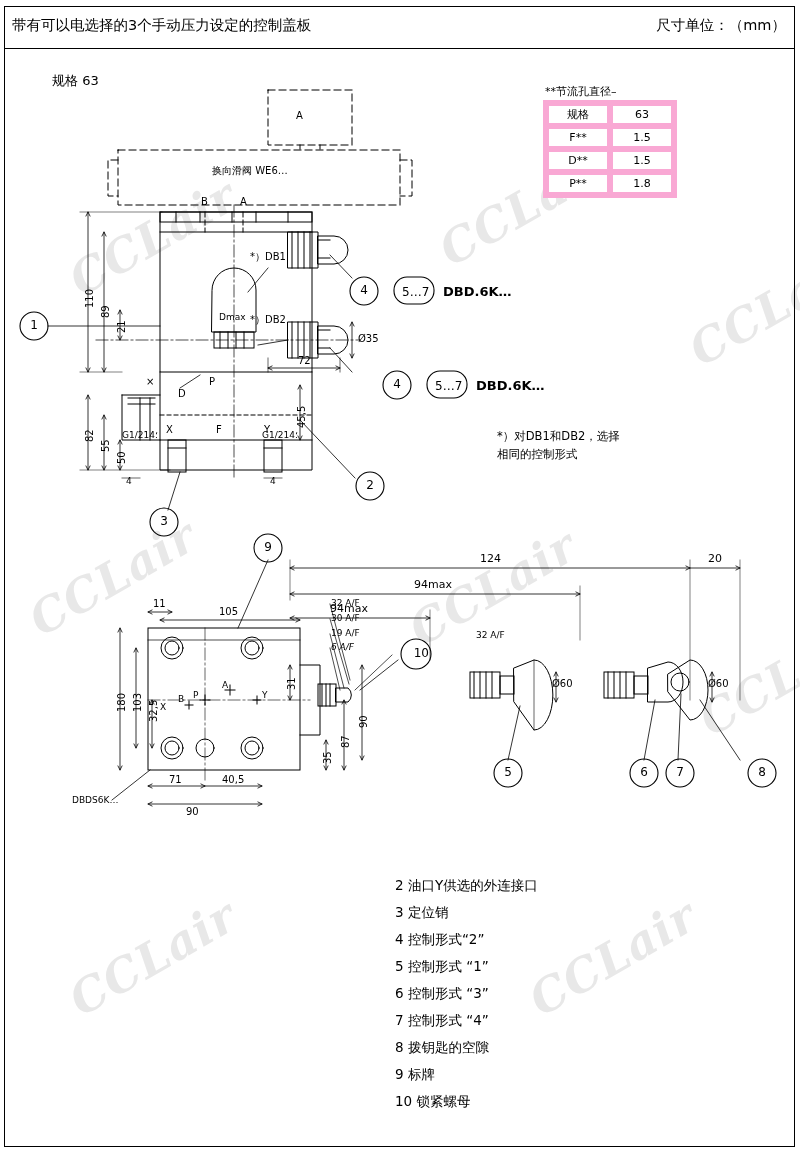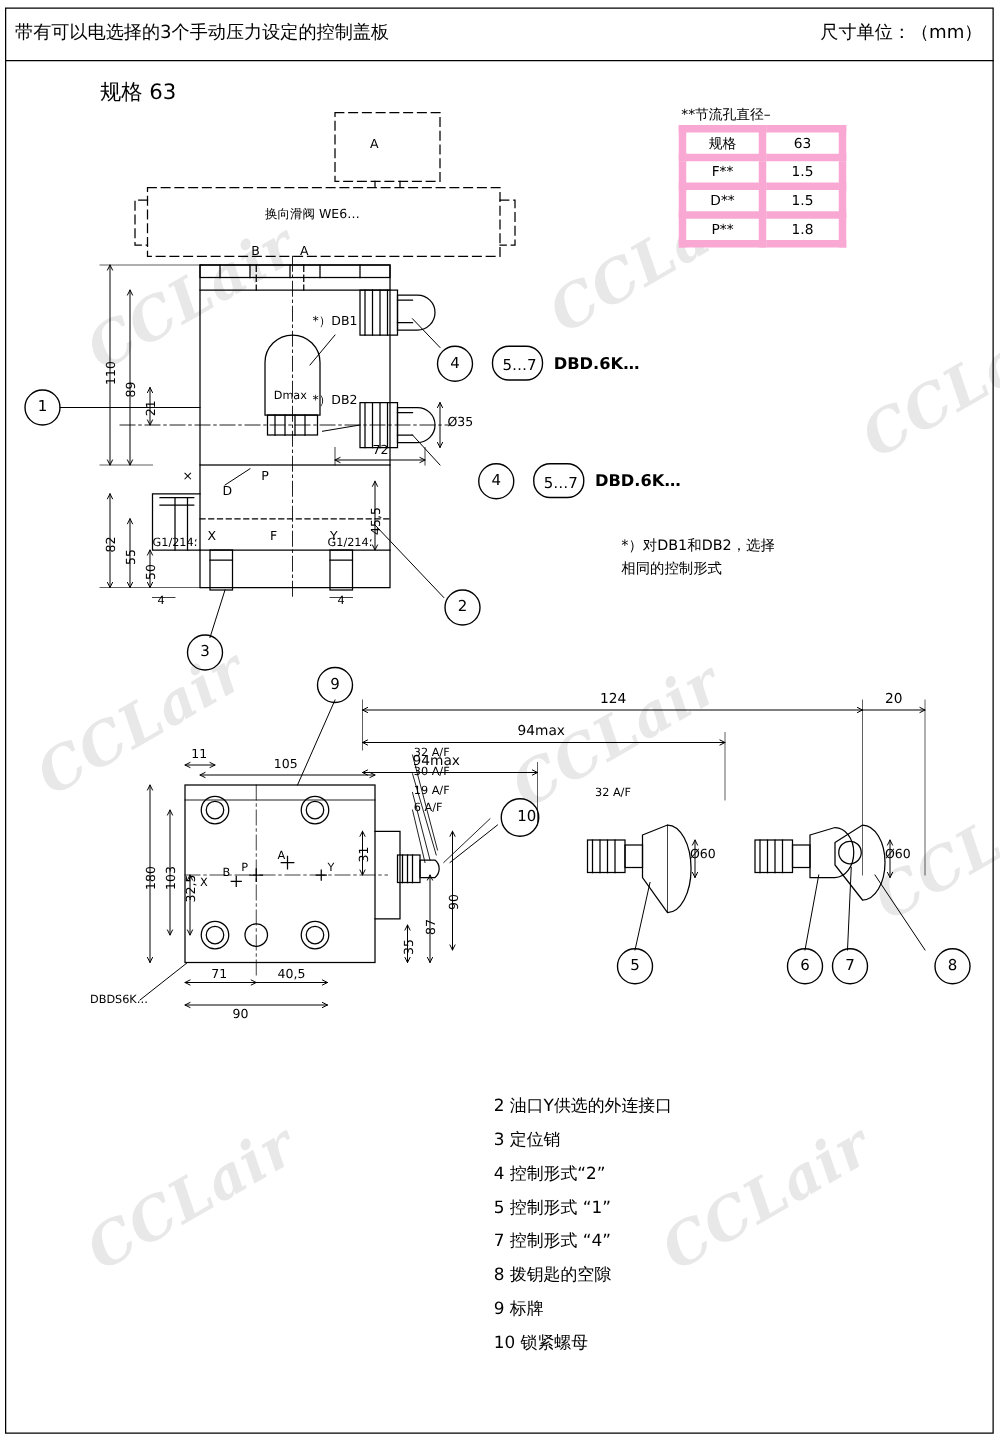--- a/index.html
+++ b/index.html
@@ -9,21 +9,21 @@
     font-family:"DejaVu Sans","Liberation Sans",sans-serif;
     color:#000;
     position:relative;
     overflow:hidden;
   }
   .page{position:absolute;left:0;top:0;width:800px;height:1153px;}
   .frame{position:absolute;left:4px;top:6px;width:791px;height:1141px;border:1px solid #000;box-sizing:border-box;}
   .hdr-line{position:absolute;left:4px;top:48px;width:791px;height:0;border-top:1px solid #000;}
   .hdr-title{position:absolute;left:12px;top:16px;font-size:14.5px;white-space:nowrap;}
   .hdr-unit{position:absolute;right:14px;top:16px;font-size:14.5px;white-space:nowrap;}
-  .spec-label{position:absolute;left:52px;top:62px;font-size:17px;margin-left:28px;}
+  .spec-label{position:absolute;left:52px;top:72px;font-size:13px;}
 
   
   .wm{position:absolute;font-family:"DejaVu Serif","Liberation Serif",serif;
       font-size:46px;font-weight:bold;font-style:italic;color:#e8e8e8;
       transform:rotate(-30deg);transform-origin:left top;white-space:nowrap;
       letter-spacing:1px;pointer-events:none;}
 
   svg.draw{position:absolute;left:0;top:0;width:800px;height:1153px;}
 
   .tbl{position:absolute;left:543px;top:100px;border-collapse:collapse;font-size:11px;}
@@ -325,21 +325,21 @@
   <div class="lbl" style="left:186px;top:806px;">90</div>
   <div class="lbl sm" style="left:72px;top:795px;">DBDS6K…</div>
   <div class="lbl sm" style="left:193px;top:690px;">P</div>
   <div class="lbl sm" style="left:222px;top:680px;">A</div>
   <div class="lbl sm" style="left:178px;top:694px;">B</div>
   <div class="lbl sm" style="left:160px;top:702px;">X</div>
   <div class="lbl sm" style="left:262px;top:690px;">Y</div>
   <div class="lbl sm" style="left:331px;top:598px;">32 A/F</div>
   <div class="lbl sm" style="left:331px;top:613px;">30 A/F</div>
   <div class="lbl sm" style="left:331px;top:628px;">19 A/F</div>
-  <div class="lbl sm" style="left:331px;top:642px;">6 A/F</div>
+  <div class="lbl sm" style="left:331px;top:642px;font-style:italic;">6 A/F</div>
   <div class="lbl sm" style="left:476px;top:630px;">32 A/F</div>
   <div class="lbl" style="left:552px;top:678px;">Ø60</div>
   <div class="lbl" style="left:708px;top:678px;">Ø60</div>
 
   <div class="tbl-cap">**节流孔直径–</div>
   <table class="tbl">
     <tbody>
         <tr>
       <td class="h">规格</td>
       <td>63</td>
@@ -362,19 +362,20 @@
   <div class="note">
     <div>*）对DB1和DB2，选择</div>
     <div style="text-align:left">相同的控制形式</div>
   </div>
 
   <div class="legend">
     <div>2 油口Y供选的外连接口</div>
     <div>3 定位销</div>
     <div>4 控制形式“2”</div>
     <div>5 控制形式 “1”</div>
+    <div>6 控制形式 “3”</div>
     <div>7 控制形式 “4”</div>
     <div>8 拨钥匙的空隙</div>
     <div>9 标牌</div>
     <div>10 锁紧螺母</div>
   </div>
 
 </div>
 
 </body></html>

